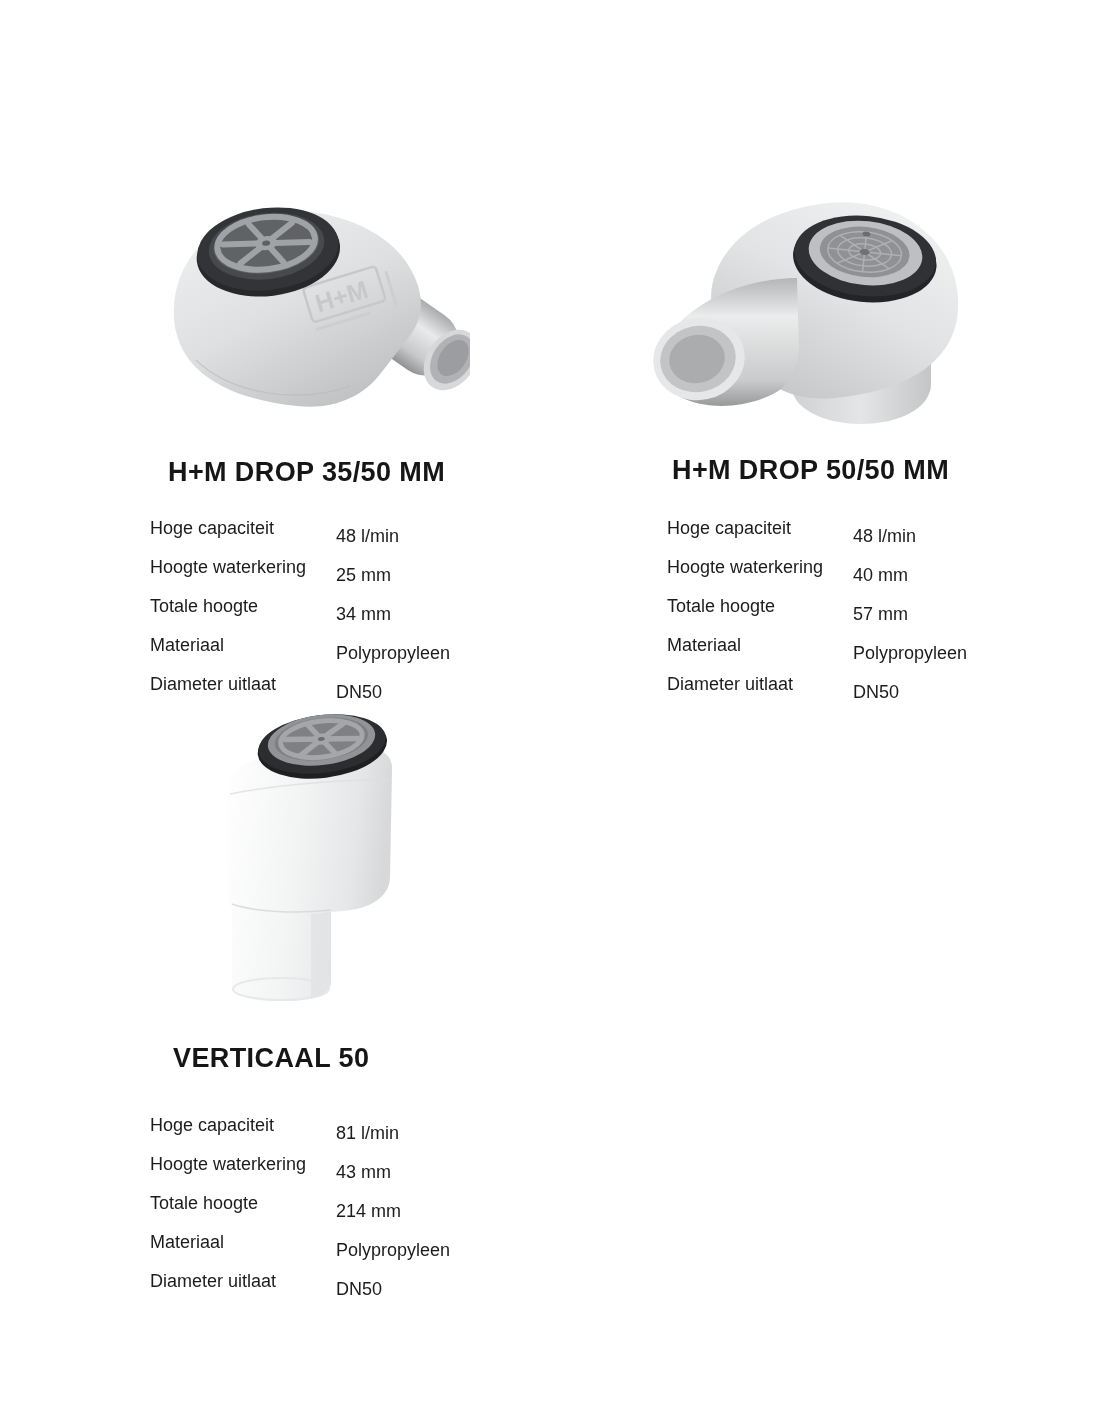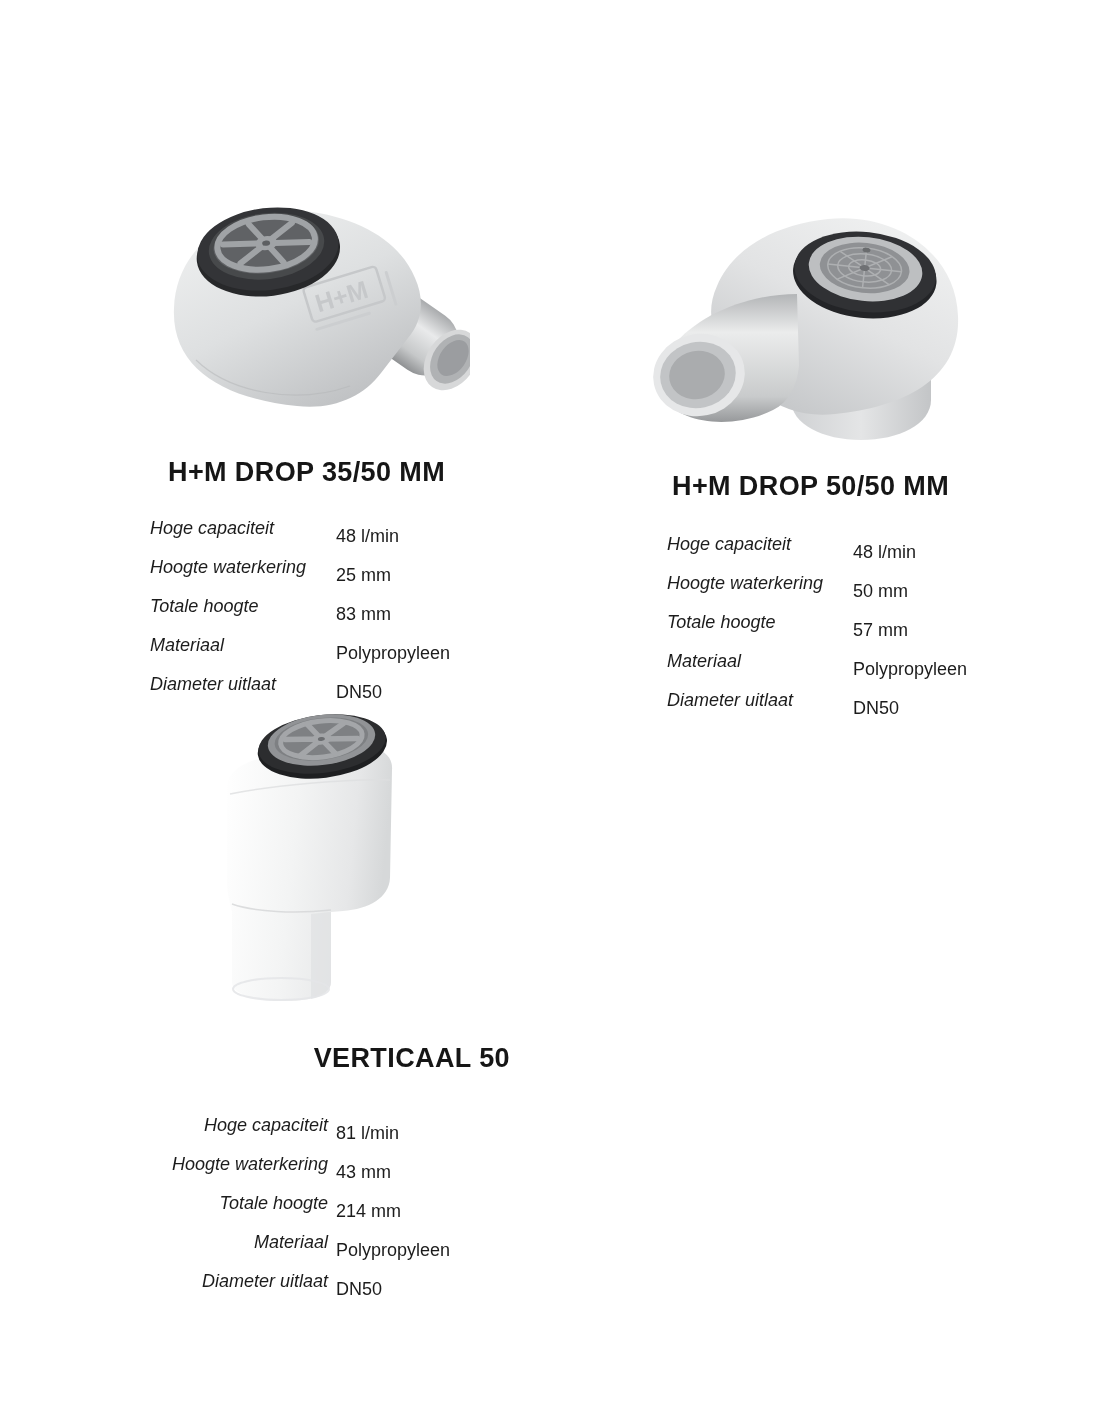--- a/index.html
+++ b/index.html
@@ -2,37 +2,37 @@
 <html><head>
 <meta charset="utf-8">
 <style>
   html,body{margin:0;padding:0;background:#ffffff;}
   .page{
     position:relative;width:1100px;height:1422px;background:#ffffff;
     font-family:"Liberation Sans",sans-serif;color:#1c1c1c;overflow:hidden;
   }
   .product{position:absolute;}
   #p1{left:150px;top:190px;width:360px;}
-  #p2{left:645px;top:198px;width:360px;}
-  #p3{left:150px;top:698px;width:360px;text-align:right;}
+  #p2{left:645px;top:182px;width:360px;}
+  #p3{left:150px;top:698px;width:360px;}
   .img-wrap{display:block;}
   #p3 .img-wrap{margin-left:50px;width:215px;}
   .product-title{
     font-size:27px;font-weight:bold;letter-spacing:.4px;color:#161616;
     margin:0;line-height:28px;white-space:nowrap;
   }
   #p1 .product-title{margin:14px 0 0 18px;}
   #p2 .product-title{margin:20px 0 0 27px;}
   #p3 .product-title{margin:30px 0 0 23px;}
   .specs{margin:0;font-size:18px;line-height:23px;}
   #p1 .specs{margin-top:31px;}
   #p2 .specs{margin:33px 0 0 22px;}
   #p3 .specs{margin-top:42px;}
   .spec-row{display:flex;}
-  .spec-row dt{width:178px;font-weight:normal;font-style:italic;}
+  .spec-row dt{width:178px;font-weight:normal;}
   .spec-row dd{margin:8px;}
 </style>
 </head>
 <body>
 
 <div class="page">
 
   <section class="product" id="p1">
     <div class="img-wrap">
       <svg width="320" height="250" viewBox="0 0 320 250">
@@ -80,21 +80,21 @@
       <div class="spec-row">
         <dt>Hoge capaciteit</dt>
         <dd>48 l/min</dd>
       </div>
       <div class="spec-row">
         <dt>Hoogte waterkering</dt>
         <dd>25 mm</dd>
       </div>
       <div class="spec-row">
         <dt>Totale hoogte</dt>
-        <dd>83 mm</dd>
+        <dd>34 mm</dd>
       </div>
       <div class="spec-row">
         <dt>Materiaal</dt>
         <dd>Polypropyleen</dd>
       </div>
       <div class="spec-row">
         <dt>Diameter uitlaat</dt>
         <dd>DN50</dd>
       </div>
     </dl>
@@ -146,21 +146,21 @@
       </svg>
     </div>
     <h2 class="product-title">H+M DROP 50/50 MM</h2>
     <dl class="specs">
       <div class="spec-row">
         <dt>Hoge capaciteit</dt>
         <dd>48 l/min</dd>
       </div>
       <div class="spec-row">
         <dt>Hoogte waterkering</dt>
-        <dd>50 mm</dd>
+        <dd>40 mm</dd>
       </div>
       <div class="spec-row">
         <dt>Totale hoogte</dt>
         <dd>57 mm</dd>
       </div>
       <div class="spec-row">
         <dt>Materiaal</dt>
         <dd>Polypropyleen</dd>
       </div>
       <div class="spec-row">

